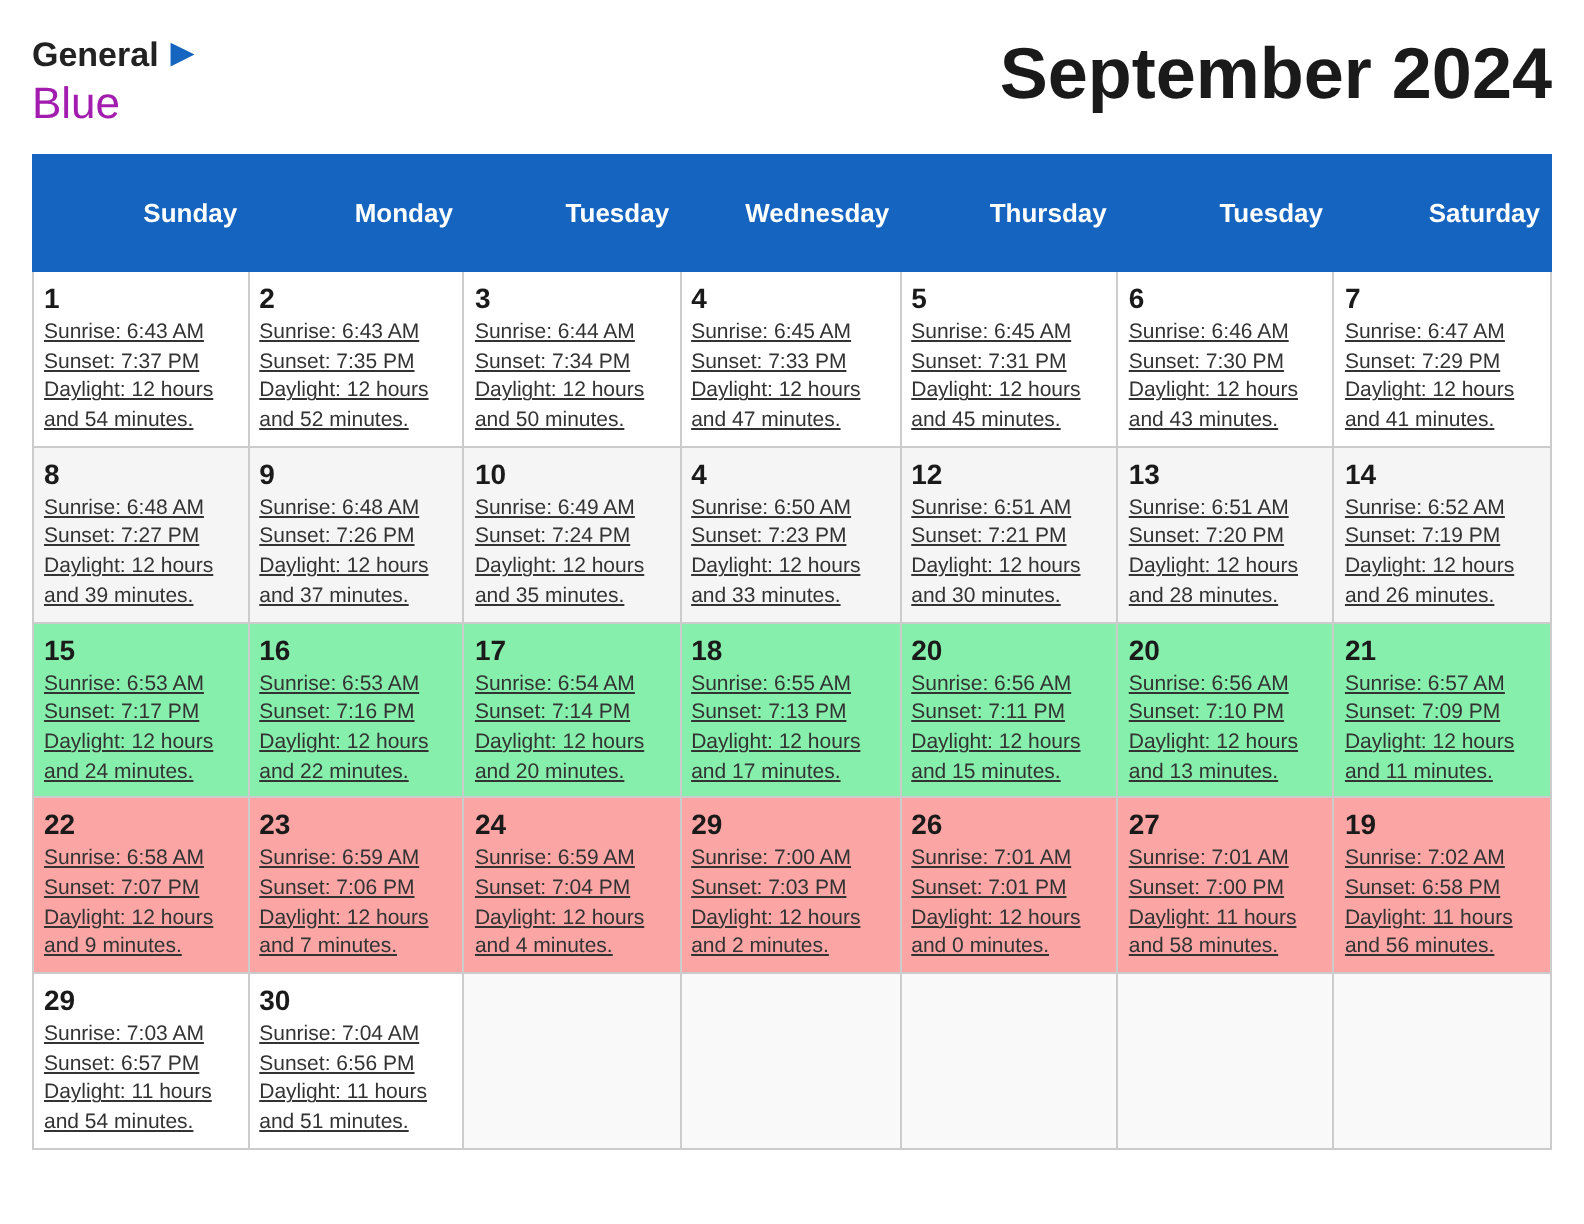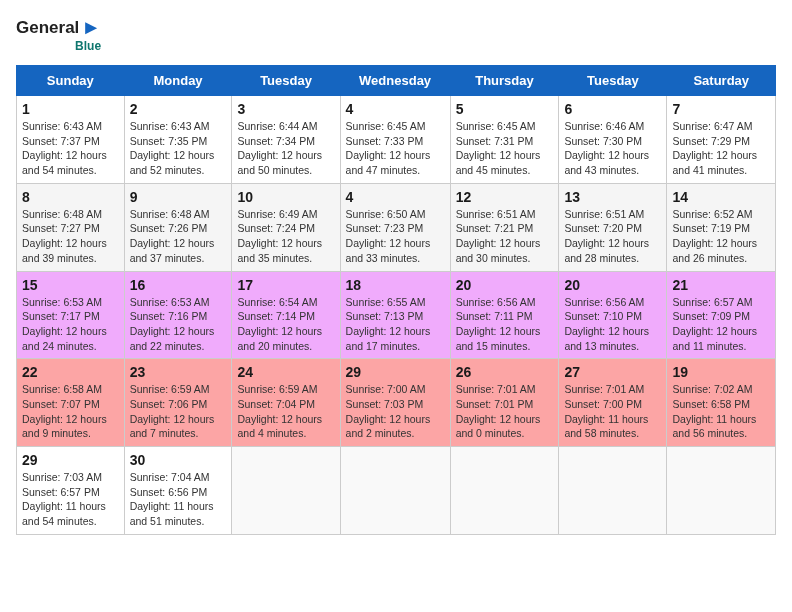--- a/index.html
+++ b/index.html
@@ -12,21 +12,21 @@
     }
     .header-area {
       display: flex;
       justify-content: space-between;
       align-items: flex-start;
       margin-bottom: 12px;
     }
     .logo {
       display: flex;
       flex-direction: column;
-      align-items: flex-end;
+      align-items: flex-start;
     }
     .title-area {
       text-align: right;
     }
     .month-title {
       font-size: 36px;
       font-weight: bold;
       color: #1a1a1a;
     }
     .location {
@@ -36,22 +36,22 @@
     .calendar {
       width: 100%;
       border-collapse: collapse;
       font-size: 11px;
     }
     .calendar thead tr {
       background-color: #1565c0;
       color: #fff;
     }
     .calendar thead th {
-      padding: 7px 5px;
-      text-align: center;
+      padding: 21px 5px;
+      text-align: right;
       font-size: 13px;
       font-weight: bold;
       border: 1px solid #1565c0;
     }
     .calendar tbody td {
       vertical-align: top;
       border: 1px solid #ccc;
       padding: 5px 5px;
       width: 113px;
       min-height: 80px;
@@ -66,56 +66,58 @@
       font-size: 14px;
       font-weight: bold;
       color: #1a1a1a;
       display: block;
       margin-bottom: 2px;
     }
     .day-detail {
       color: #333;
       line-height: 1.4;
       font-size: 10.5px;
+      text-decoration: underline;
     }
     .empty-cell {
       background: #f9f9f9 !important;
     }
     .logo-row {
       display: flex;
       align-items: center;
     }
     .logo-text-general {
       font-size: 17px;
       font-weight: bold;
       color: #222;
     }
     .logo-text-blue {
-      font-size: 12px;
-      font-weight: bold;
-      color: #0f766e;
+      font-size: 22px;
+      font-weight: normal;
+      color: #a21caf;
     }
     .logo-bird {
       color: #1565c0;
       font-size: 20px;
       margin-left: 2px;
     }
   </style>
 </head>
 <body>
 
 <div class="header-area">
   <div class="logo">
     <div class="logo-row">
       <span class="logo-text-general">General</span>
       <span class="logo-bird">►</span>
     </div>
     <span class="logo-text-blue">Blue</span>
   </div>
   <div class="title-area">
+    <div class="month-title">September 2024</div>
   </div>
 </div>
 
 <table class="calendar">
   <thead>
     <tr>
     <th>Sunday</th>
         <th>Monday</th>
         <th>Tuesday</th>
         <th>Wednesday</th>
@@ -178,21 +180,21 @@
       </td>
         <td>
         <span class="day-number">13</span>
         <span class="day-detail">Sunrise: 6:51 AM<br>Sunset: 7:20 PM<br>Daylight: 12 hours and 28 minutes.</span>
       </td>
         <td>
         <span class="day-number">14</span>
         <span class="day-detail">Sunrise: 6:52 AM<br>Sunset: 7:19 PM<br>Daylight: 12 hours and 26 minutes.</span>
       </td>
       </tr>
-      <tr style="background-color: #f0abfc;">
+      <tr style="background-color: #86efac;">
         <td>
         <span class="day-number">15</span>
         <span class="day-detail">Sunrise: 6:53 AM<br>Sunset: 7:17 PM<br>Daylight: 12 hours and 24 minutes.</span>
       </td>
         <td>
         <span class="day-number">16</span>
         <span class="day-detail">Sunrise: 6:53 AM<br>Sunset: 7:16 PM<br>Daylight: 12 hours and 22 minutes.</span>
       </td>
         <td>
         <span class="day-number">17</span>

